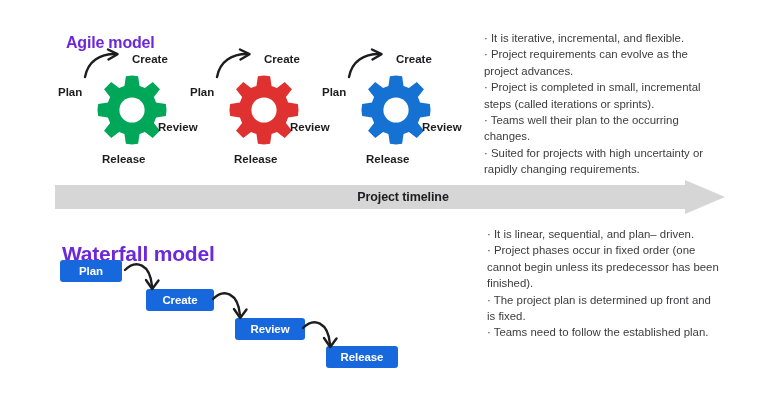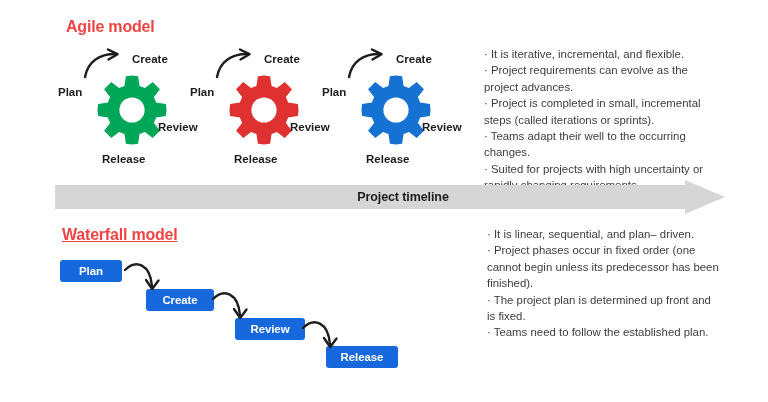--- a/index.html
+++ b/index.html
@@ -19,25 +19,26 @@
     position: absolute;
     inset: 0;
   }
 
   
   .section-title {
     position: absolute;
     font-size: 16px;
     font-weight: bold;
     letter-spacing: -0.2px;
-    color: #ef4444;
+    color: #6d28d9;
     white-space: nowrap;
+    margin-top: 16px;
   }
   #agile-title { left: 66px; top: 18px; }
-  #waterfall-title { left: 62px; top: 226px; font-size: 16px; text-decoration: underline; }
+  #waterfall-title { left: 62px; top: 226px; font-size: 21px; }
 
   
   .gear-group {
     position: absolute;
     top: 48px;
     width: 150px;
     height: 125px;
   }
   #gear-group-1 { left: 58px; }
   #gear-group-2 { left: 190px; }
@@ -130,21 +131,21 @@
   #wf-arrow-2 { left: 240px; top: 60px; }
 
   
   .bullets {
     position: absolute;
     font-size: 11.4px;
     line-height: 16.4px;
     color: #3c3c3e;
     width: 232px;
   }
-  #agile-bullets { left: 484px; top: 30px; margin-top: 16px; }
+  #agile-bullets { left: 484px; top: 30px; }
   #waterfall-bullets { left: 487px; top: 226px; }
   .bullets p { margin: 0; }
 </style>
 </head>
 <body>
 
 <div class="canvas">
 
   <div class="section-title" id="agile-title">Agile model</div>
 
@@ -190,21 +191,21 @@
     <div class="gear-label lbl-plan">Plan</div>
     <div class="gear-label lbl-create">Create</div>
     <div class="gear-label lbl-review">Review</div>
     <div class="gear-label lbl-release">Release</div>
   </div>
 
   <div class="bullets" id="agile-bullets">
     <p>· It is iterative, incremental, and flexible.</p>
     <p>· Project requirements can evolve as the project advances.</p>
     <p>· Project is completed in small, incremental steps (called iterations or sprints).</p>
-    <p>· Teams adapt their well to the occurring changes.</p>
+    <p>· Teams well their plan to the occurring changes.</p>
     <p>· Suited for projects with high uncertainty or rapidly changing requirements.</p>
   </div>
 
   <div id="timeline">
     <svg viewBox="0 0 670 34" preserveAspectRatio="none">
       <path d="M0 5 L630 5 L630 0 L670 17 L630 34 L630 29 L0 29 Z" fill="#D6D6D6"></path>
     </svg>
     <div id="timeline-label">Project timeline</div>
   </div>
 

